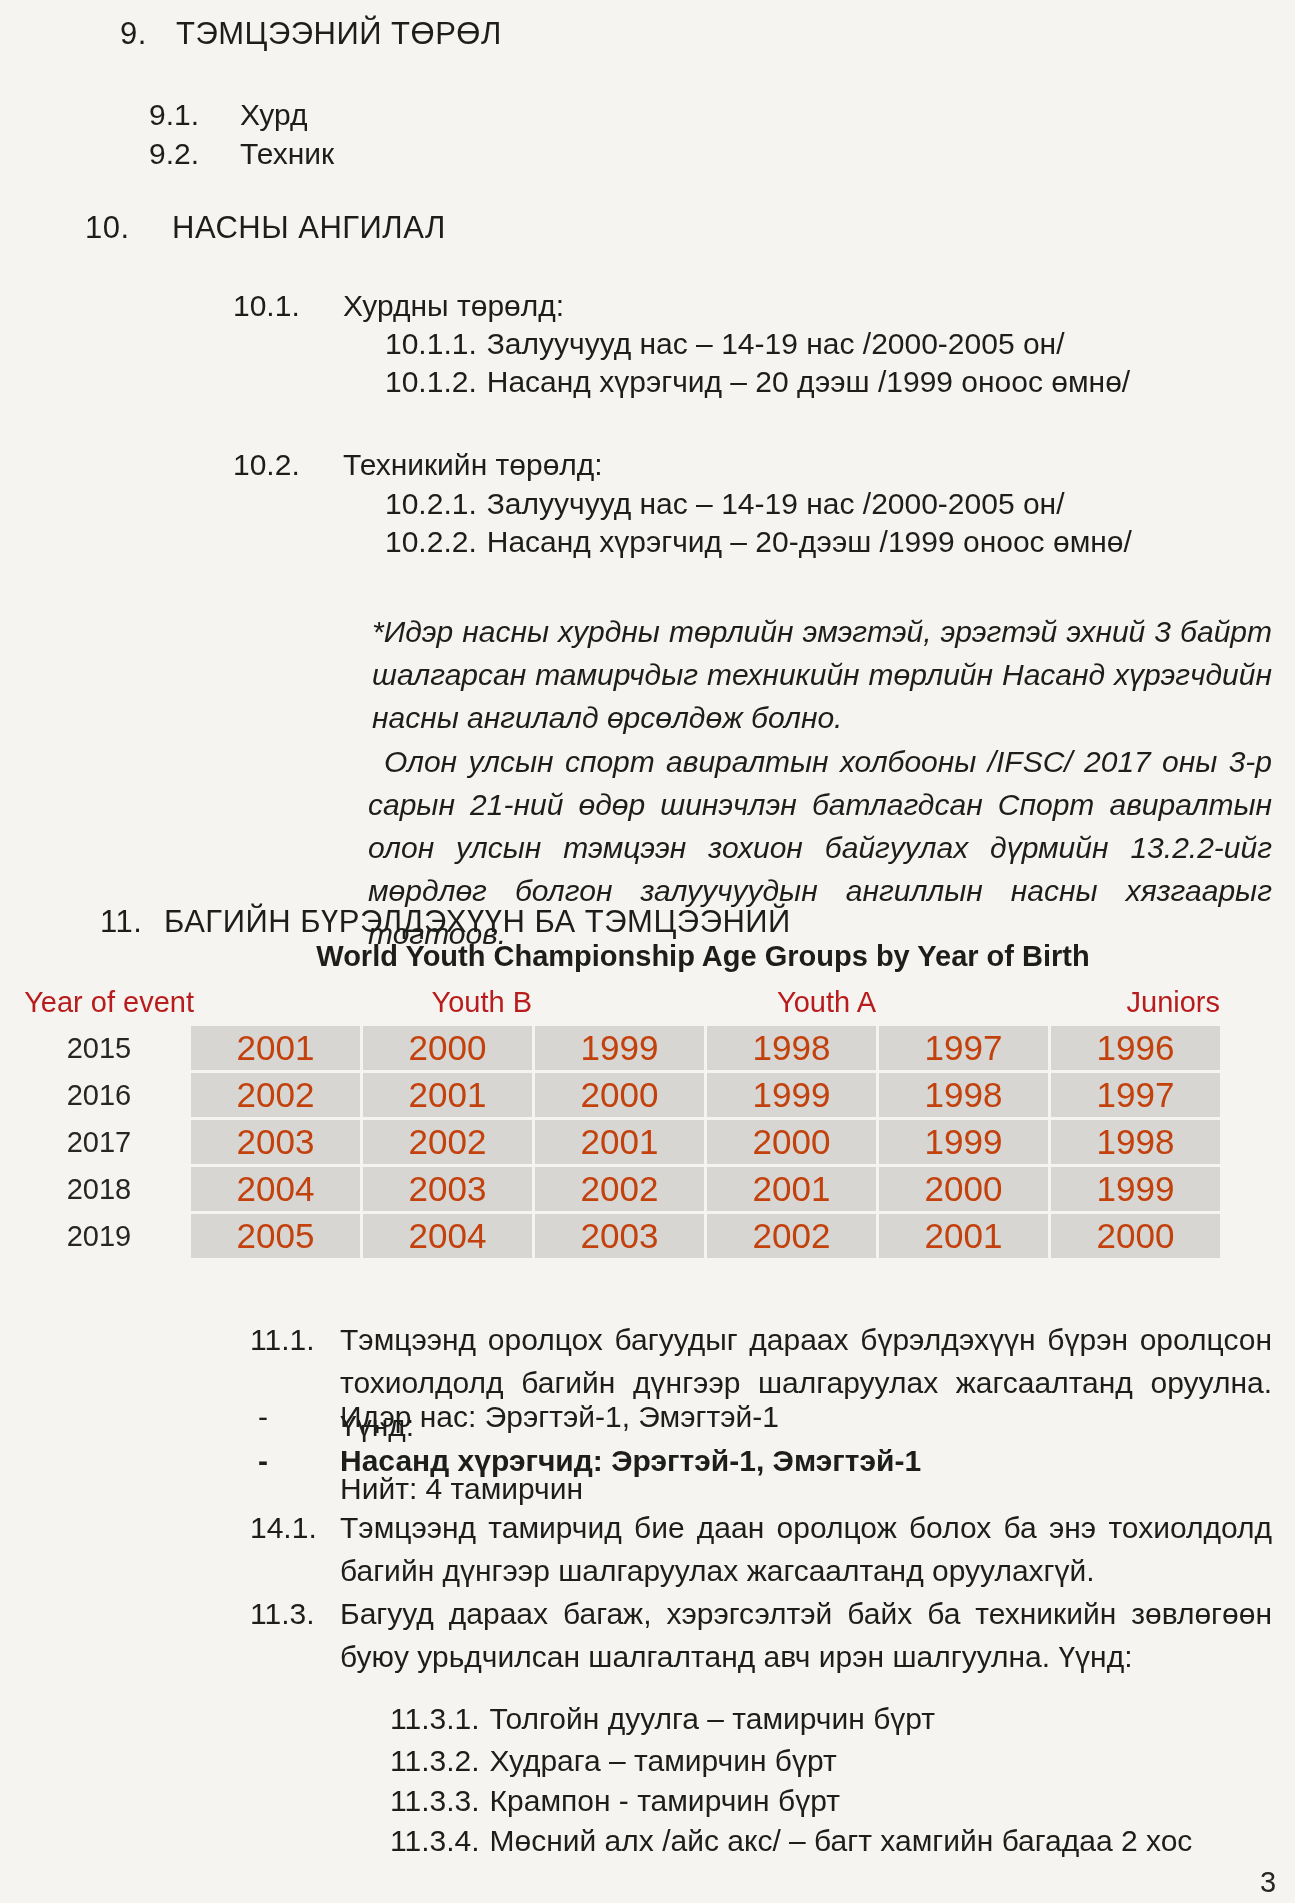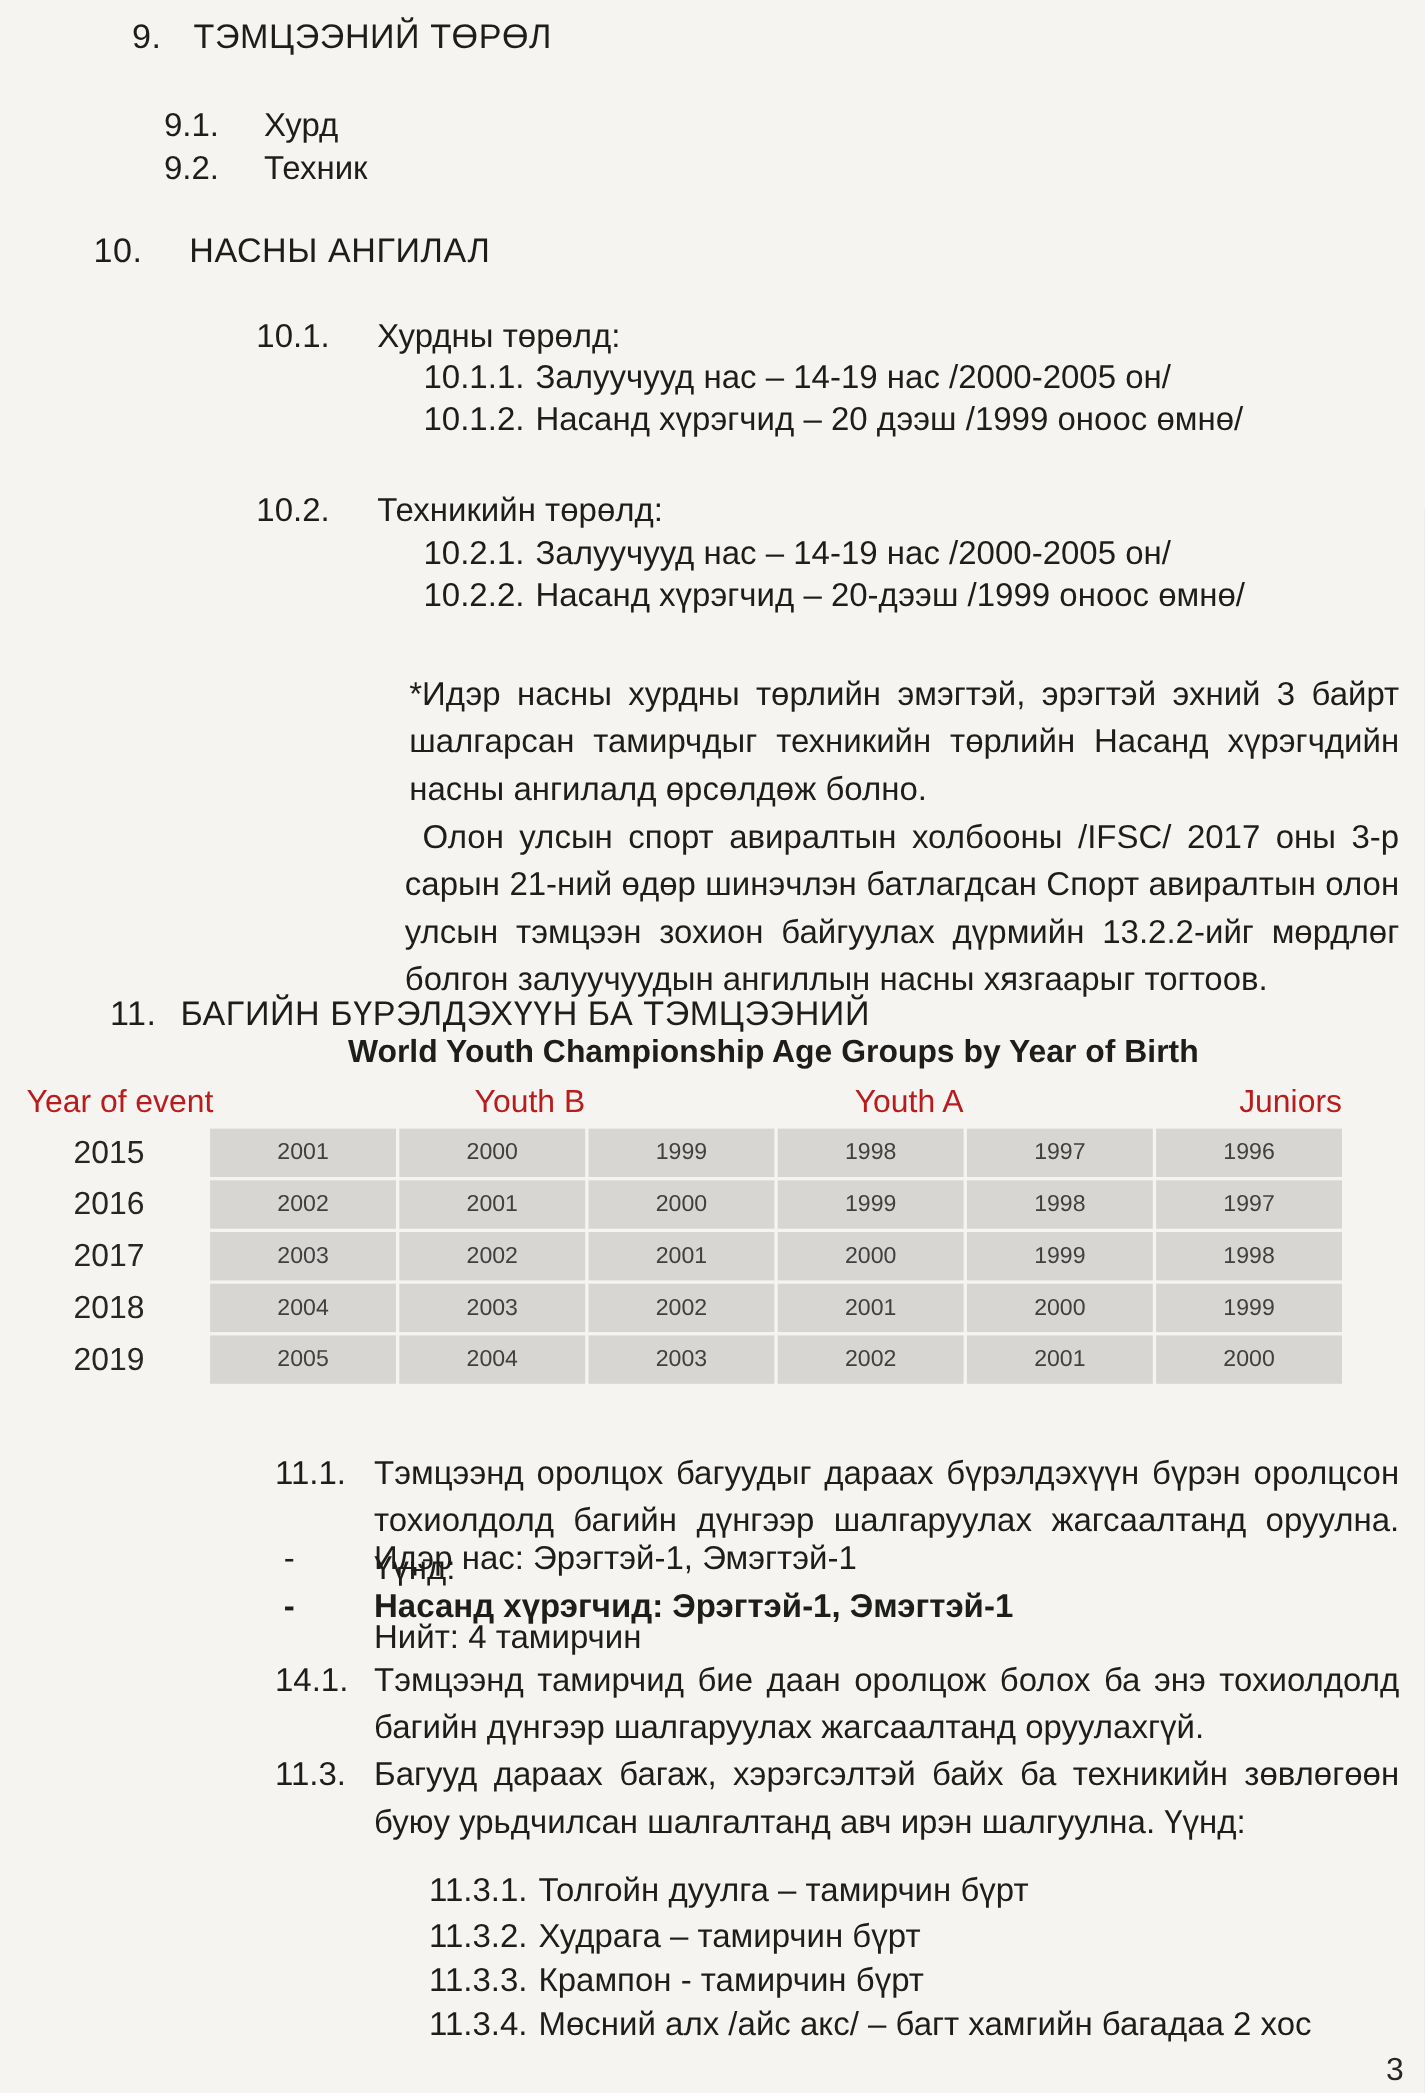--- a/index.html
+++ b/index.html
@@ -10,39 +10,39 @@
     font-family:"Liberation Sans",sans-serif;
     color:#1d1d1b;
     overflow:hidden;
   }
   .abs{position:absolute;}
   .heading{font-size:31px;letter-spacing:.5px;white-space:nowrap;}
   .heading .num{display:inline-block;}
   .body-line{font-size:30px;white-space:nowrap;}
   .body-line .num{display:inline-block;}
   .note{
-    font-size:30px;text-align:justify;line-height:43px;
+    font-size:30px;font-style:italic;text-align:justify;line-height:43px;
   }
   .clause{font-size:30px;line-height:43px;}
   .clause .cnum{position:absolute;left:0;top:0;}
   .clause .ctext{margin-left:90px;text-align:justify;}
   .bullet{font-size:30px;white-space:nowrap;}
   .bullet .dash{display:inline-block;width:82px;}
   .tbl-title{font-size:29px;font-weight:700;text-align:center;}
   .tbl-header{font-size:29px;color:#b91c1c;text-align:right;}
   .agegrid{
     display:grid;
     grid-template-columns:178px repeat(6,169px);
     grid-auto-rows:44px;
     column-gap:3px;row-gap:3px;
   }
   .agegrid .cell{
     background:#d7d6d3;
     display:flex;align-items:center;justify-content:center;
-    font-size:21px;color:#404040;
+    font-size:35px;color:#c2410c;
   }
   .agegrid .yearcell{
     background:transparent;
     display:flex;align-items:center;justify-content:center;
     font-size:29px;color:#262624;
   }
   .pagenum{font-size:29px;color:#262624;}
 </style>
 </head>
 <body>

